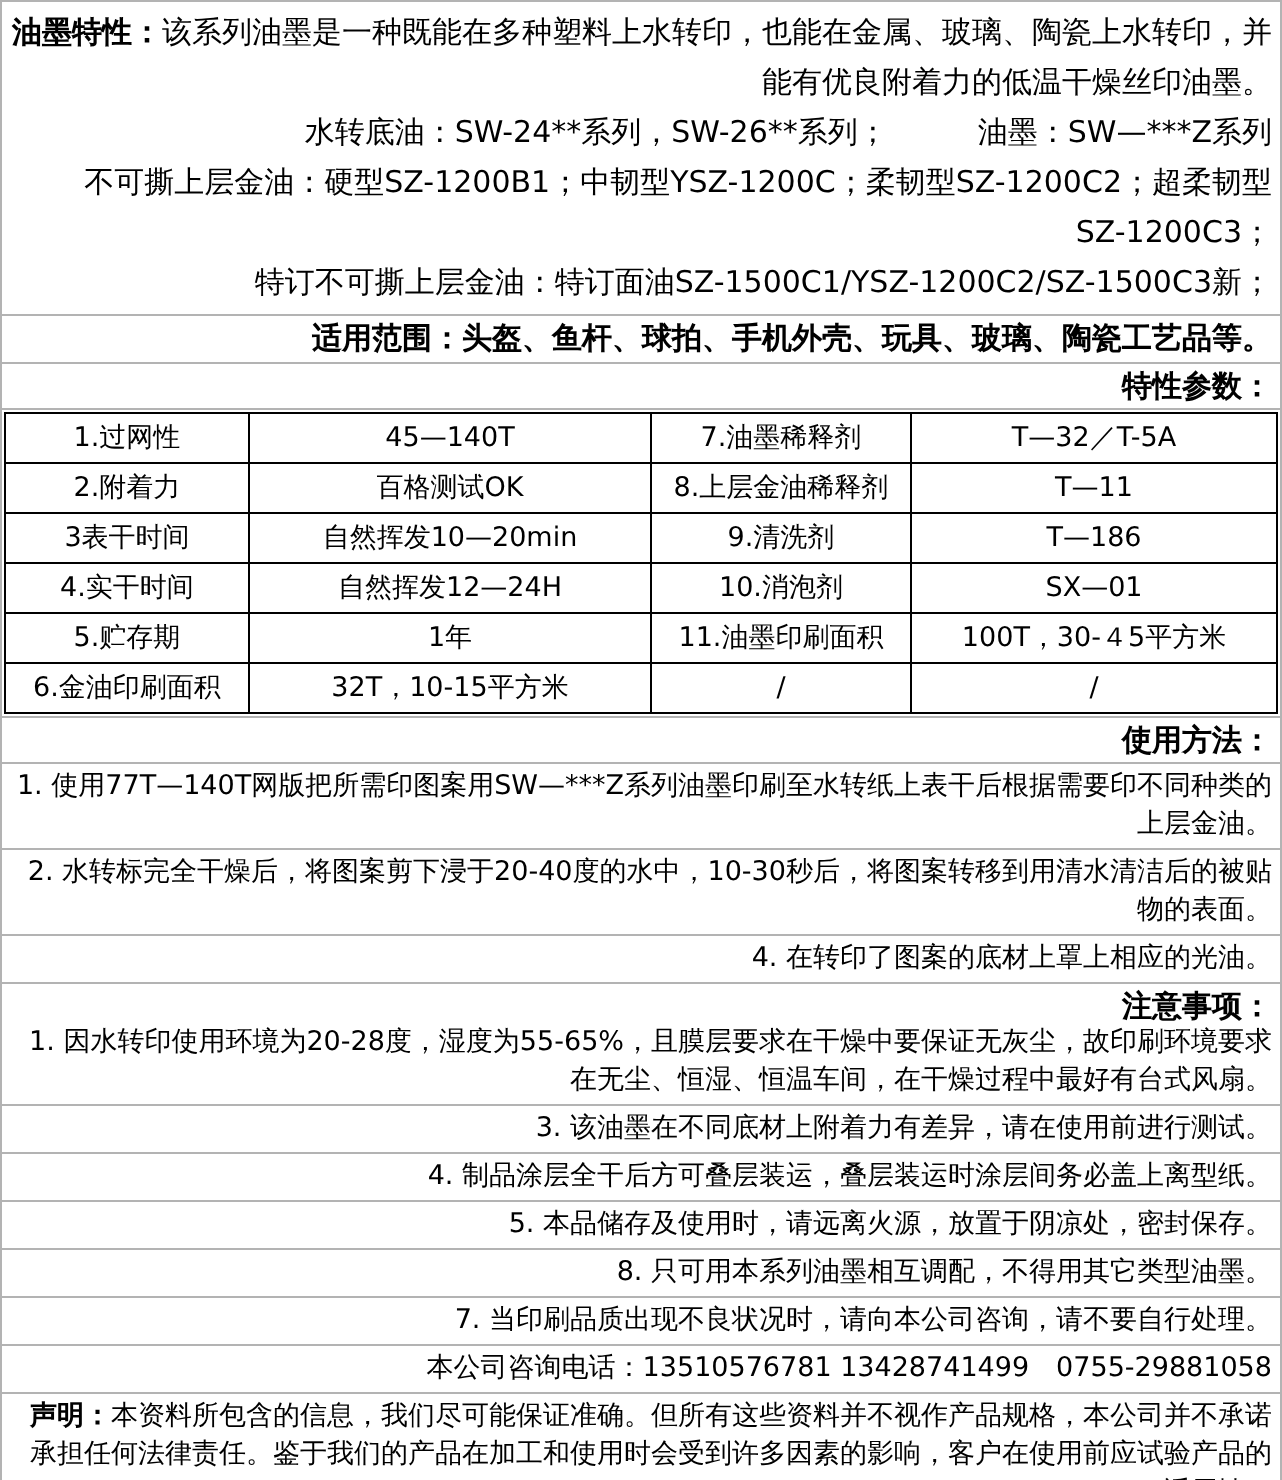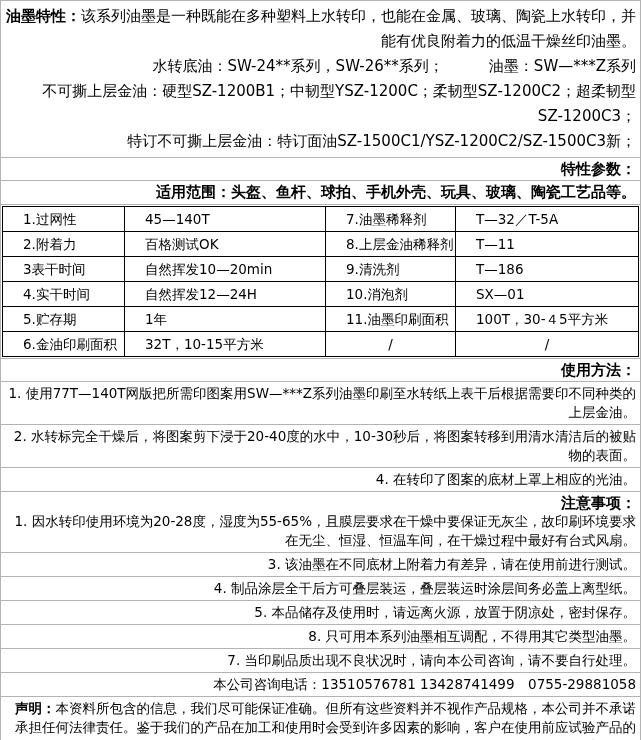--- a/index.html
+++ b/index.html
@@ -25,47 +25,48 @@
   .hdr{font-weight:bold;font-size:15px;line-height:18px;}
   .tbl-wrap{padding:1px;border-bottom:1px solid #b3b3b3;}
   table.params{
     width:100%;
     border-collapse:collapse;
     table-layout:fixed;
     font-size:13.5px;
   }
   table.params td{
     border:1px solid #000;
-    padding:2px 20px;
+    padding:2px 4px;
     height:20px;
     line-height:20px;
     white-space:nowrap;
     overflow:hidden;
+    text-align:center;
   }
   td.center{text-align:center;}
   .statement-row{border-bottom:none;}
   .pre{white-space:pre-wrap;}
 </style>
 </head>
 <body>
 
 <div class="doc">
 
   <div class="row s1">
     <p><span class="b">油墨特性：</span><span>该系列油墨是一种既能在多种塑料上水转印，也能在金属、玻璃、陶瓷上水转印，并能有优良附着力的低温干燥丝印油墨。</span></p>
     <p class="indent pre">水转底油：SW-24**系列，SW-26**系列；　　　油墨：SW—***Z系列</p>
     <p class="indent">不可撕上层金油：硬型SZ-1200B1；中韧型YSZ-1200C；柔韧型SZ-1200C2；超柔韧型SZ-1200C3；</p>
     <p class="indent">特订不可撕上层金油：特订面油SZ-1500C1/YSZ-1200C2/SZ-1500C3新；</p>
   </div>
 
-  <div class="row hdr">特性参数：</div>
-
   <div class="row scope-row">
     <p><span>适用范围：</span><span>头盔、鱼杆、球拍、手机外壳、玩具、玻璃、陶瓷工艺品等。</span></p>
   </div>
+
+  <div class="row hdr">特性参数：</div>
 
   <div class="tbl-wrap">
     <table class="params">
       <colgroup>
           <col style="width:122px">
           <col style="width:201px">
           <col style="width:130px">
           <col>
         </colgroup>
       <tbody>

